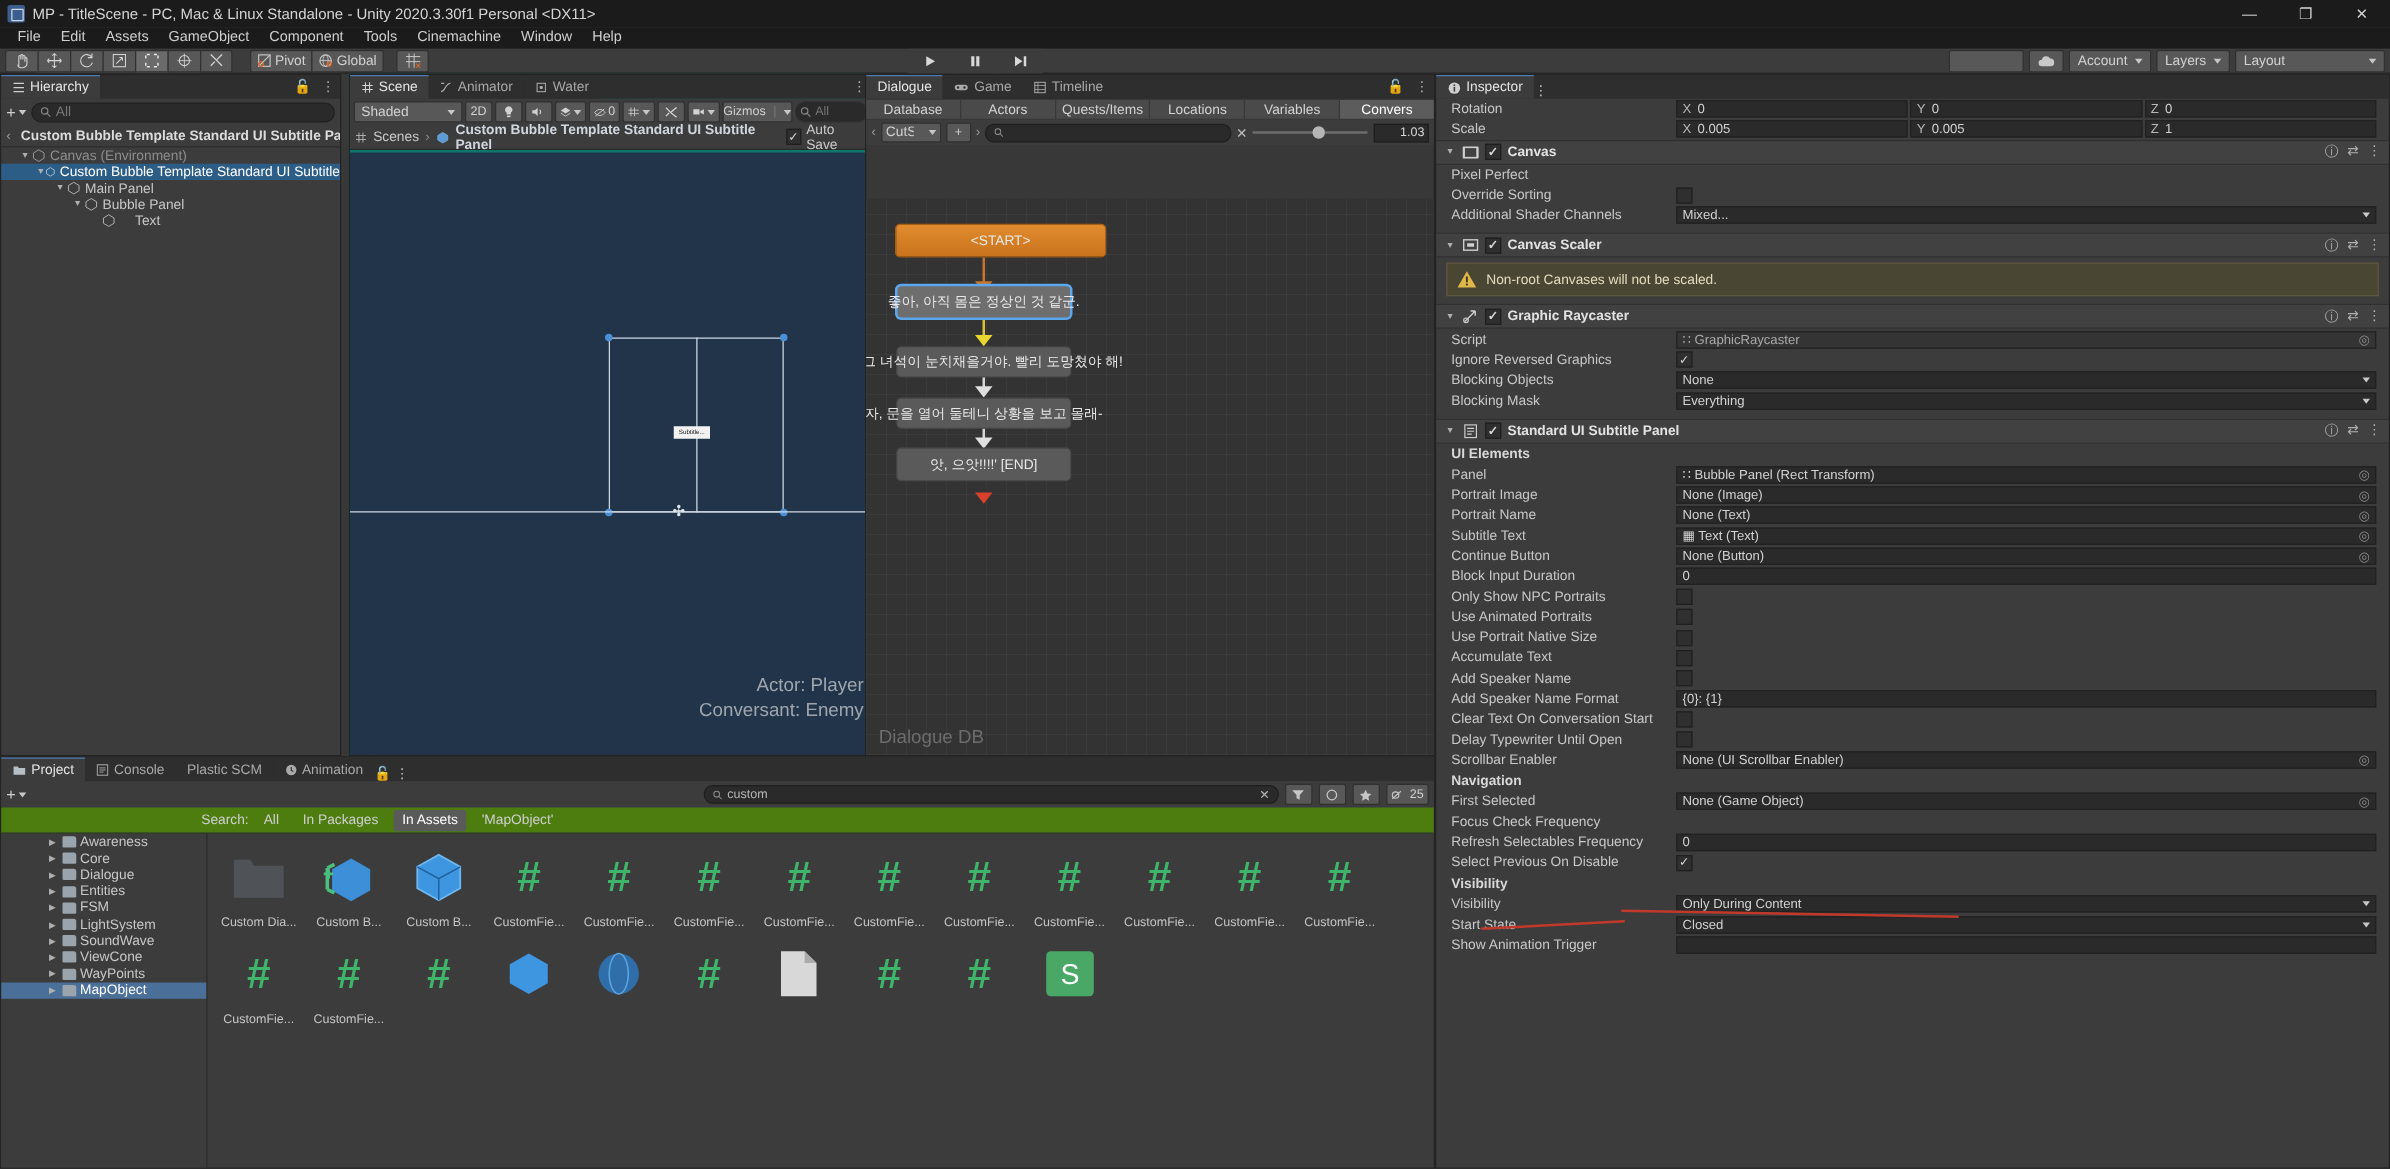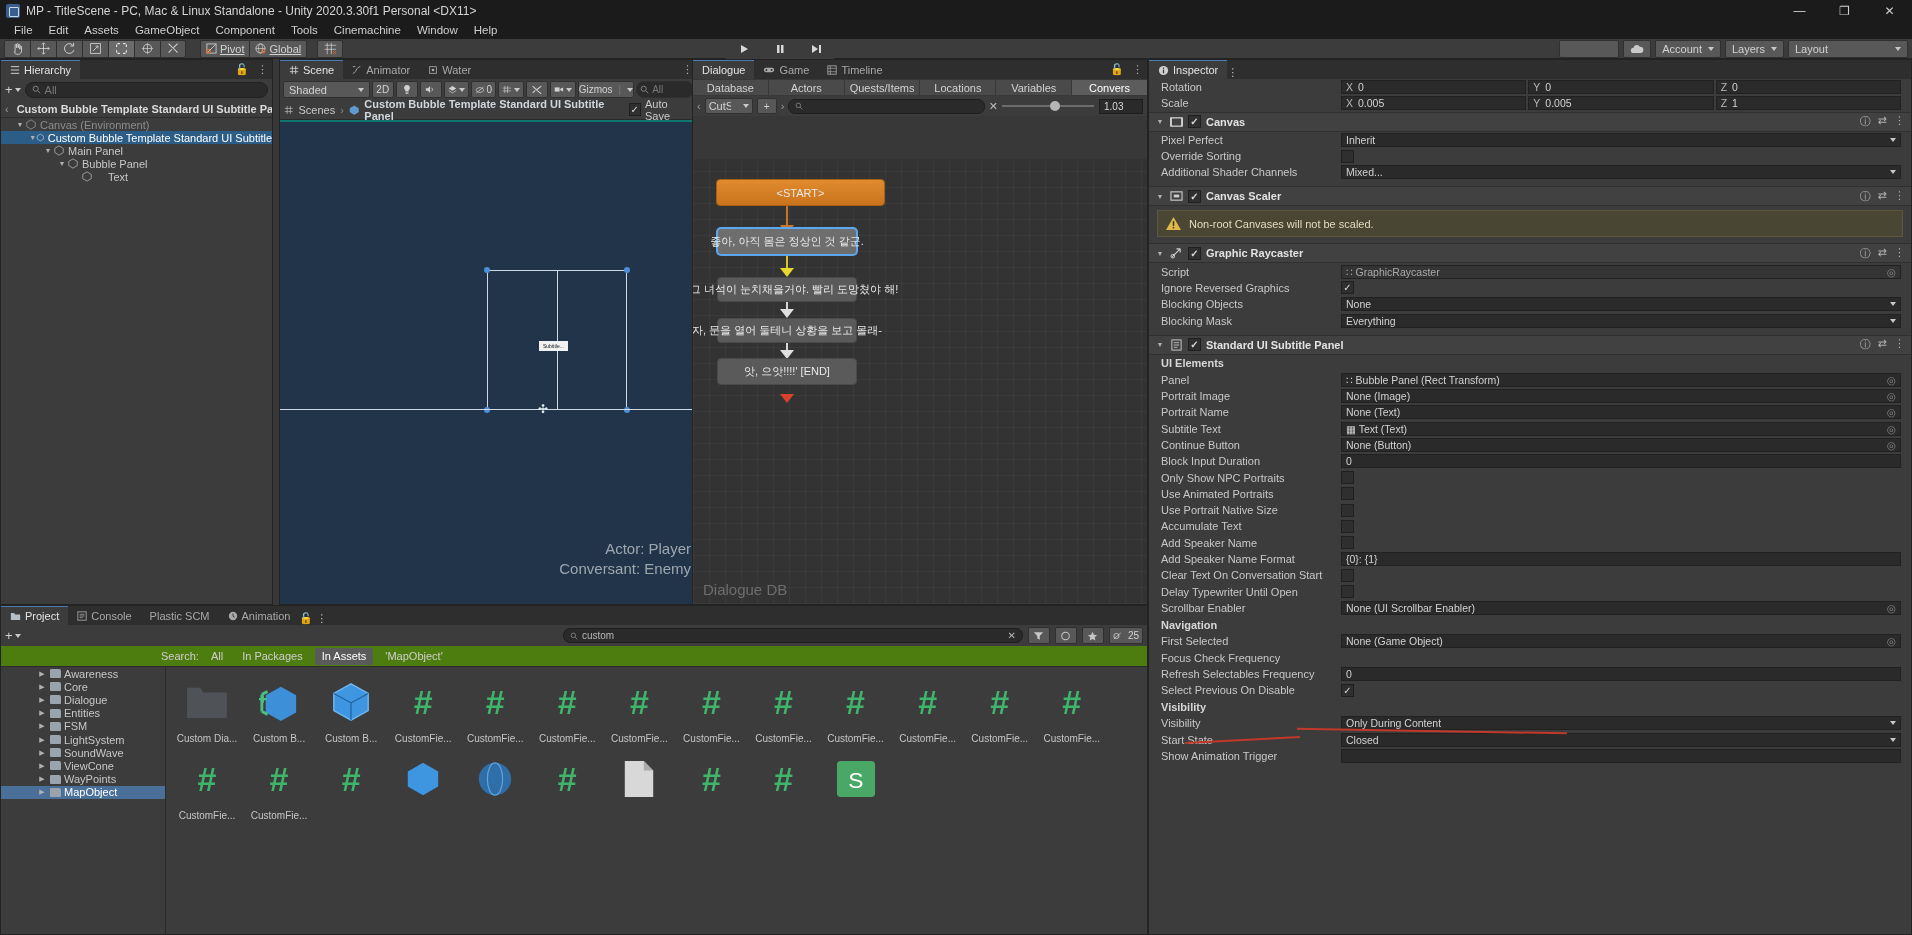--- a/index.html
+++ b/index.html
@@ -43,21 +43,21 @@
   
   .toolbar {
     position:absolute; left:0; top:39px; width:1912px; height:20px;
     background:#3c3c3c; border-bottom:1px solid #232323;
     display:flex; align-items:center;
   }
   .tbtn {
     height:18px; min-width:26px; padding:0 5px; margin-right:0px;
     background:#585858; border:1px solid #303030; border-right:none;
     display:flex; align-items:center; justify-content:center;
-    color:#d2d2d2; font-size:11px;text-decoration:underline;
+    color:#d2d2d2; font-size:11px;
   }
   .tbtn.first { margin-left:4px; border-radius:2px 0 0 2px; }
   .tbtn.last { border-right:1px solid #303030; border-radius:0 2px 2px 0; }
   .tbtn.active { background:#6b6b6b; }
   .tbtn.solo { border-right:1px solid #303030; border-radius:2px; margin-right:4px;}
   .tbsep { width:10px; }
   .tbtn svg { display:block; }
 
   .playgroup { position:absolute; left:726px; top:39px; display:flex; }
   .playgroup .pb {
@@ -115,21 +115,21 @@
   
   #dialogue { left:692px; top:59px; width:456px; height:546px; background:#383838; }
   .dsubtabs { height:17px; display:flex; background:#383838; gap:1px; padding:1px 0; }
   .dsubtab { flex:1; background:#4a4a4a; display:flex; align-items:center; justify-content:center; font-size:11px; color:#d3d3d3; }
   .dsubtab.active { background:#5c5c5c; color:#fff; }
   .dtoolbar { height:20px; background:#3c3c3c; display:flex; align-items:center; gap:4px; padding:0 4px; }
   .dsearch { flex:1; height:15px; background:#2a2a2a; border:1px solid #1e1e1e; border-radius:7px; display:flex; align-items:center; padding:0 6px; color:#7a7a7a; font-size:10px; gap:4px;}
   .zoomrow { display:flex; align-items:center; gap:5px; }
   .zoomtrack { width:92px; height:2px; background:#6c6c6c; position:relative; }
   .zoomknob { position:absolute; left:52%; top:-4px; width:10px; height:10px; background:#b6b6b6; border-radius:50%; }
-  .zoomval { width:44px; height:15px; background:#2a2a2a; border:1px solid #1e1e1e; color:#d8d8d8; font-size:10px; display:flex; align-items:center; padding-left:4px; }
+  .zoomval { width:44px; height:15px; background:#2a2a2a; border:1px solid #1e1e1e; color:#d8d8d8; font-size:10px; display:flex; align-items:center; padding-left:20px; }
   .graph {
     position:absolute; left:0; right:0; top:99px; bottom:0;
     background:
       repeating-linear-gradient(0deg, rgba(255,255,255,0.035) 0 1px, transparent 1px 16px),
       repeating-linear-gradient(90deg, rgba(255,255,255,0.035) 0 1px, transparent 1px 16px),
       #333333;
     overflow:hidden;
   }
   .node {
     position:absolute; border-radius:4px; display:flex; align-items:center; justify-content:center;
@@ -656,24 +656,20 @@
         <span class="chk">✓</span>
         <span>Canvas</span>
         <span class="right">
           <span>ⓘ</span>
           <span>⇄</span>
           <span>⋮</span>
         </span>
       </div>
       <div class="irow">
         <div class="ilabel">Pixel Perfect</div>
-        <div class="ifield">
-          <span>Inherit</span>
-          <span class="dd caret"></span>
-        </div>
       </div>
       <div class="irow">
         <div class="ilabel">Override Sorting</div>
         <div style="flex:1">
             <span class="chk"></span>
           </div>
       </div>
       <div class="irow">
         <div class="ilabel">Additional Shader Channels</div>
         <div class="ifield">

